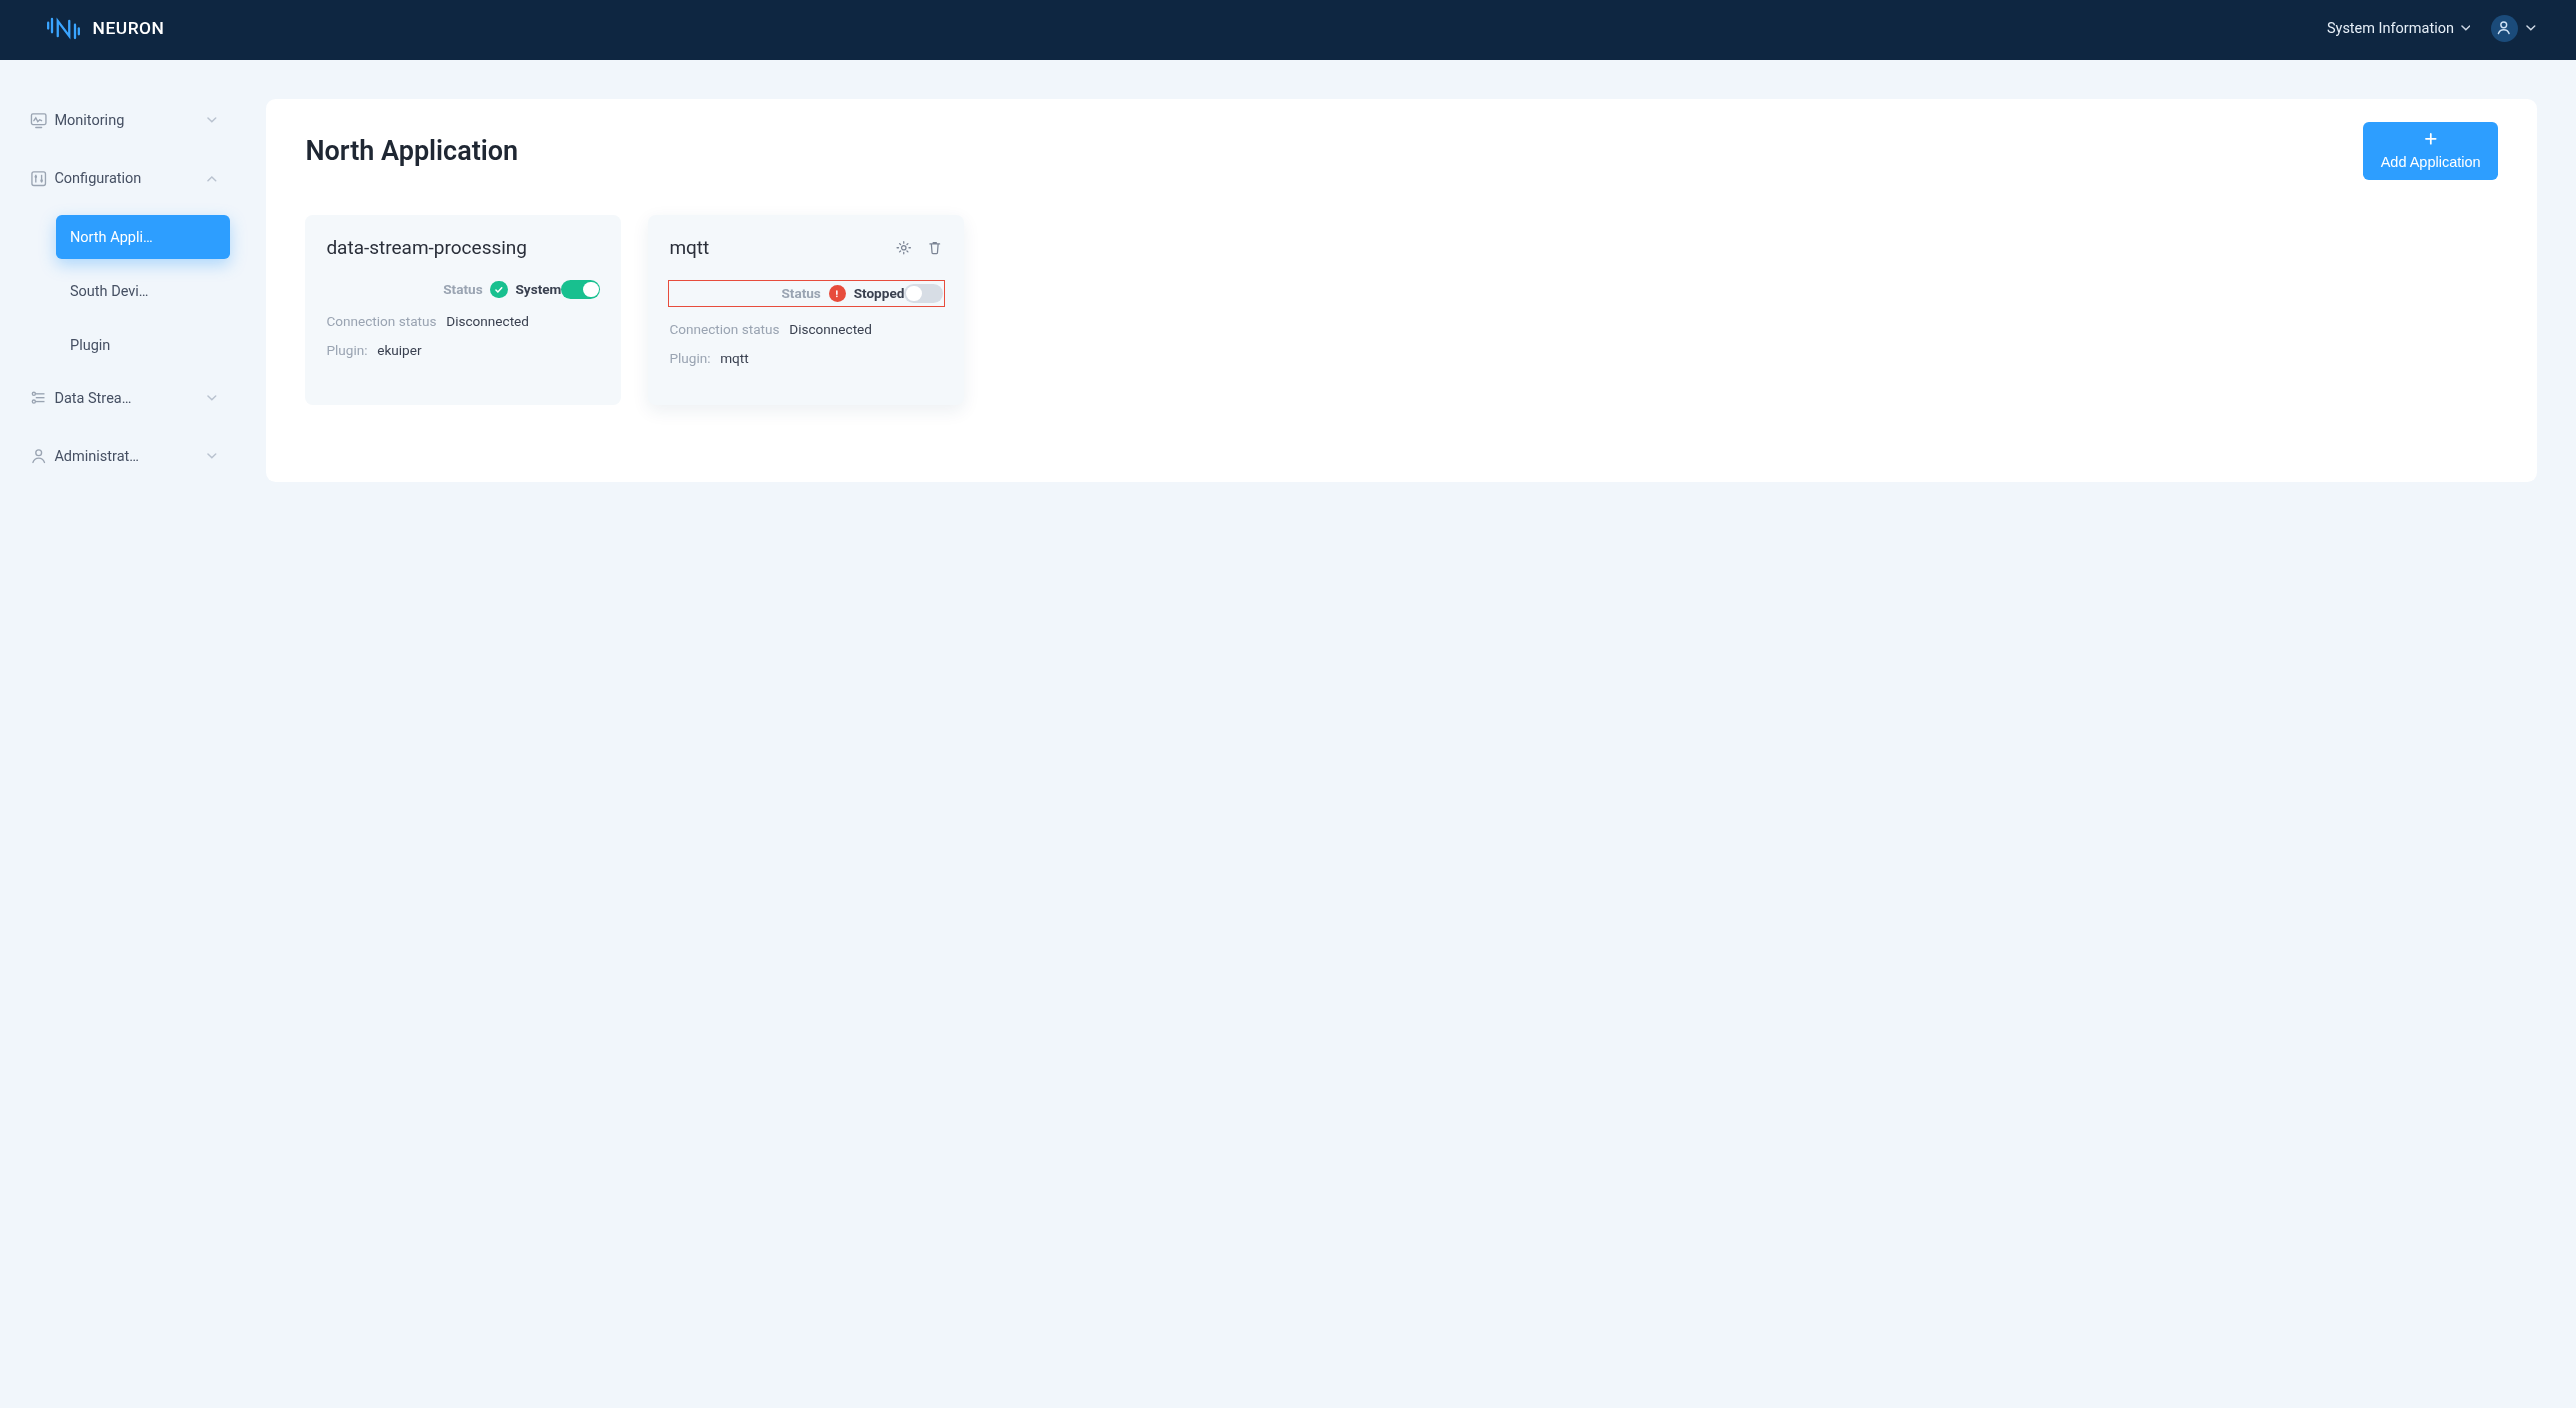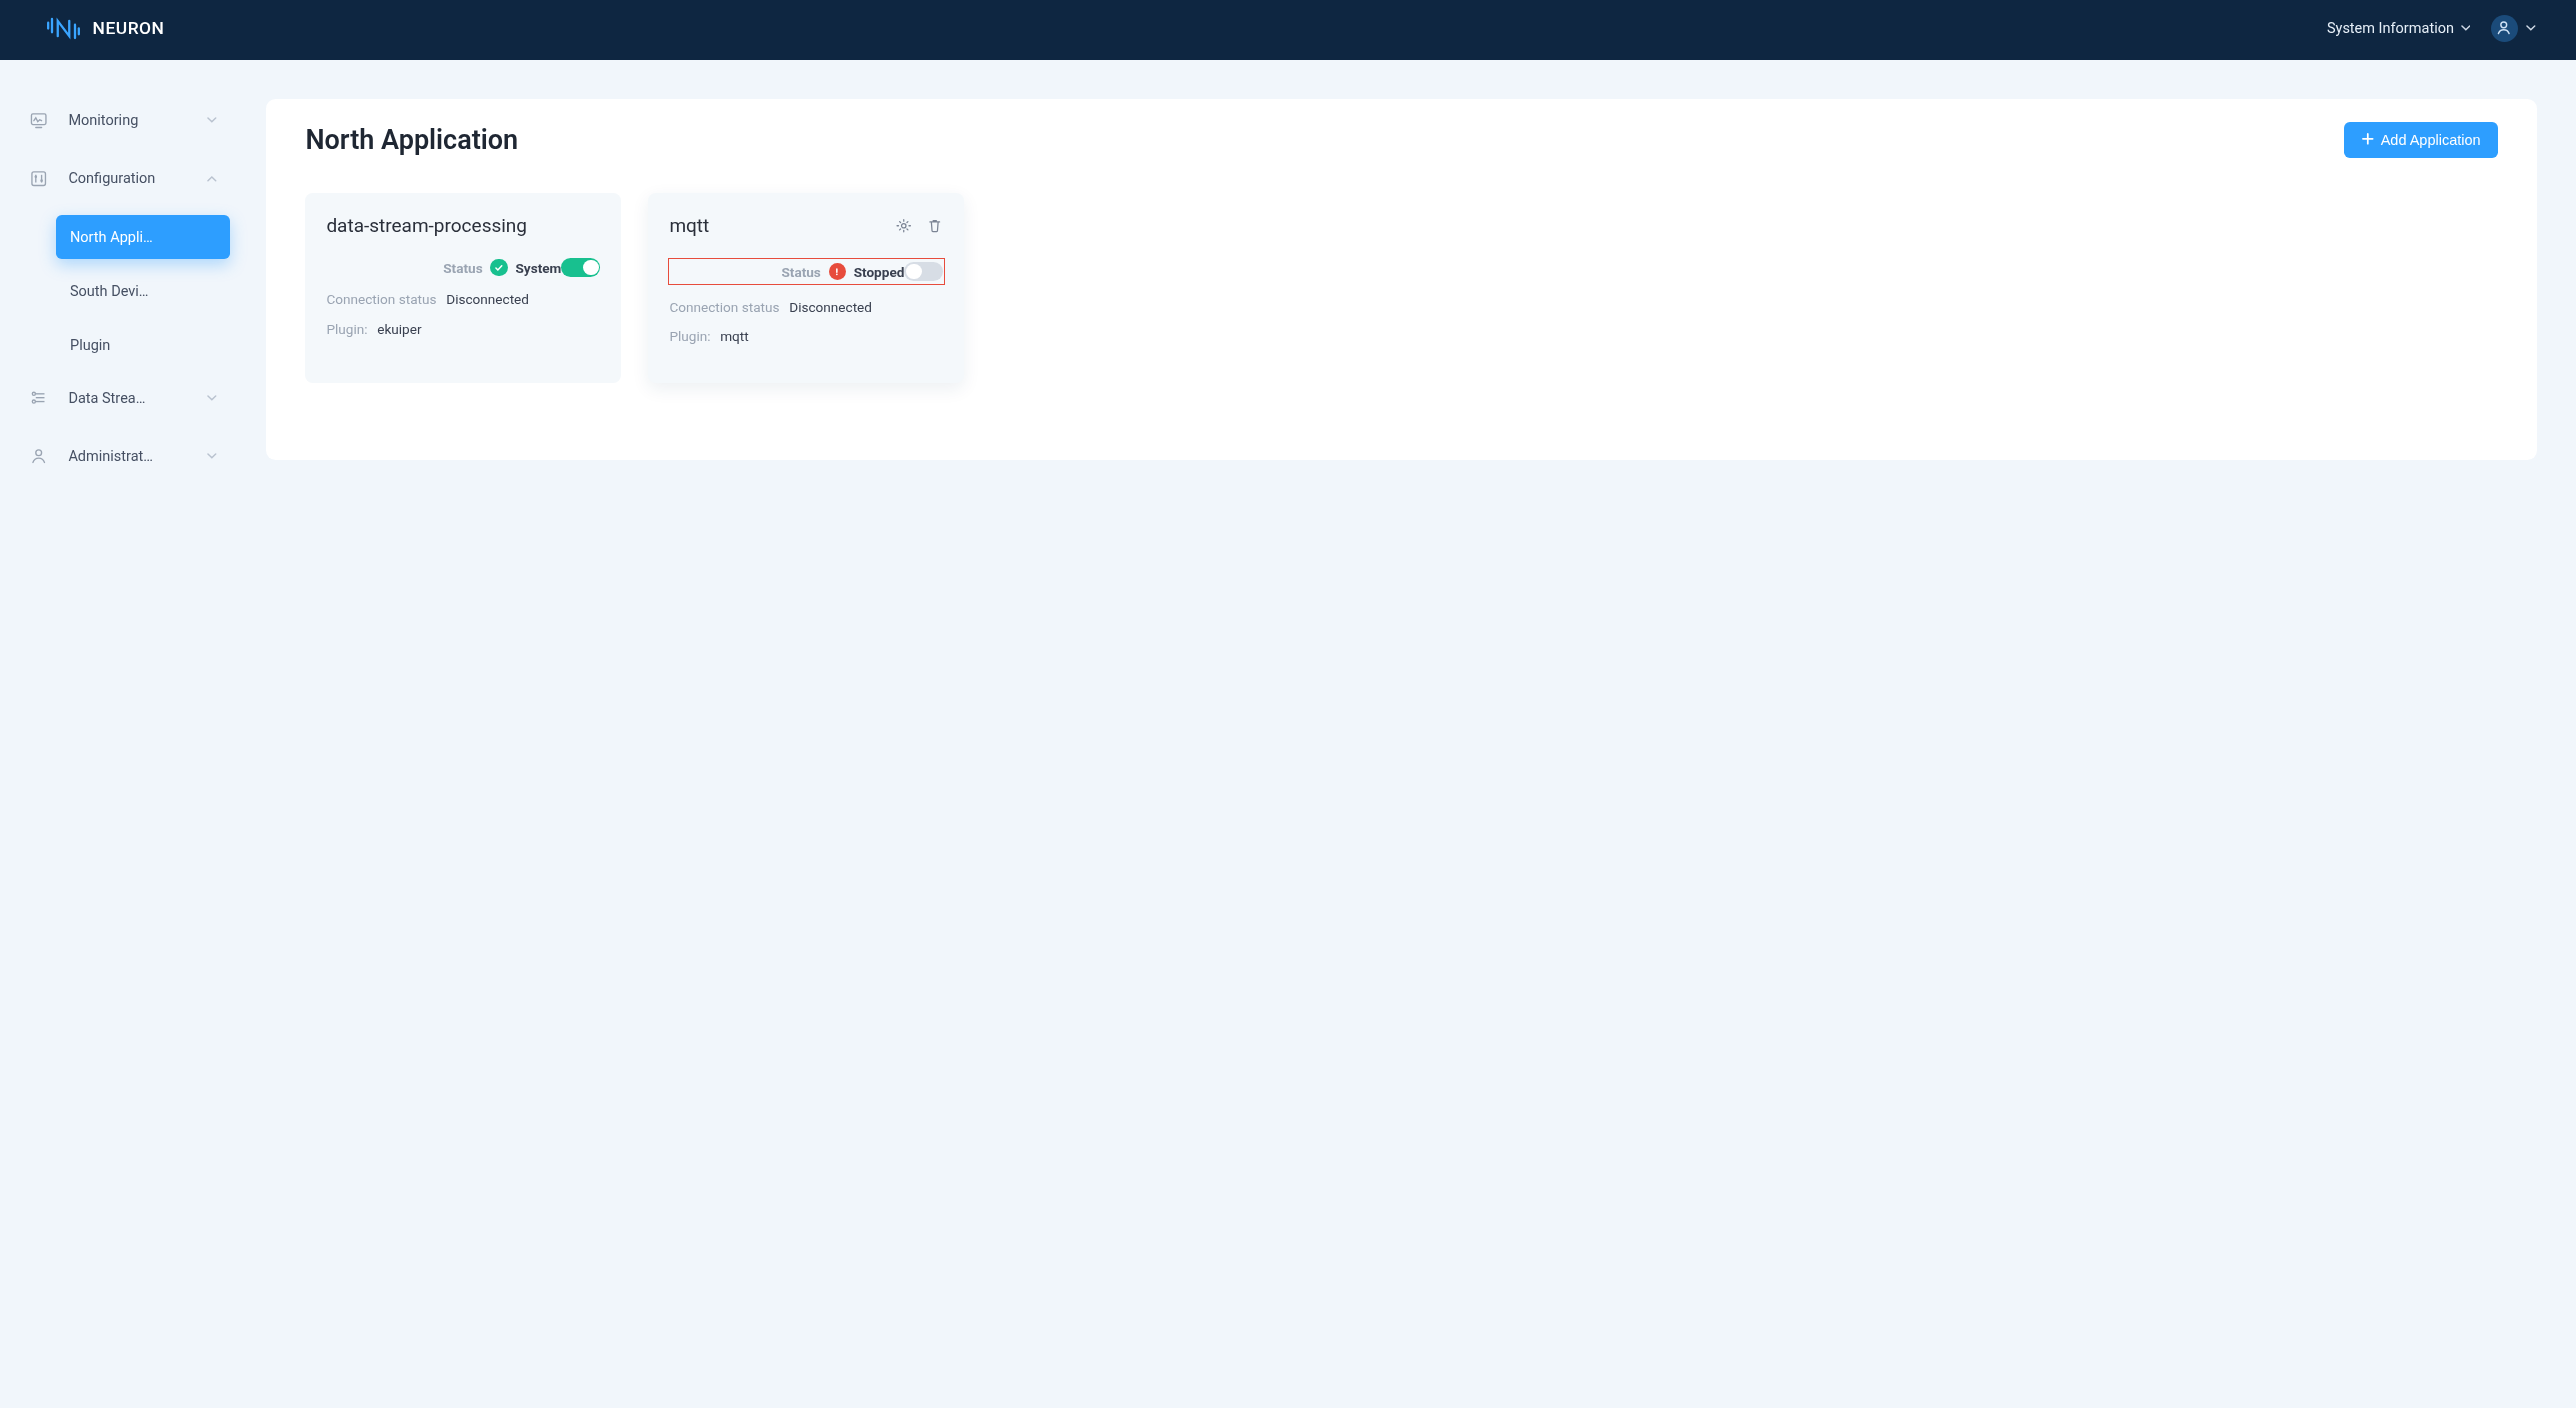--- a/index.html
+++ b/index.html
@@ -66,21 +66,21 @@
     .layout {
       display: flex;
     }
     .sidebar {
       width: 247px;
       padding: 39px 17.4px 0 17.4px;
     }
     .nav-item {
       display: flex;
       align-items: center;
-      gap: 20px;
+      gap: 6px;
       padding: 11.6px 11.6px;
       border-radius: 5.8px;
       color: #465063;
       font-size: 14.5px;
       cursor: pointer;
       margin-bottom: 15.5px;
     }
     .nav-item .label {
       flex: 1;
       white-space: nowrap;
@@ -141,20 +141,21 @@
       background: #2d9eff;
       color: #fff;
       border: none;
       border-radius: 5.8px;
       padding: 9.7px 17.4px;
       font-size: 14.5px;
       display: inline-flex;
       align-items: center;
       gap: 5.8px;
       cursor: pointer;
+      flex-direction: column;
     }
 
     .app-grid {
       display: flex;
       gap: 27px;
       flex-wrap: wrap;
     }
     .app-card {
       width: 316px;
       background: #f4f8fb;

